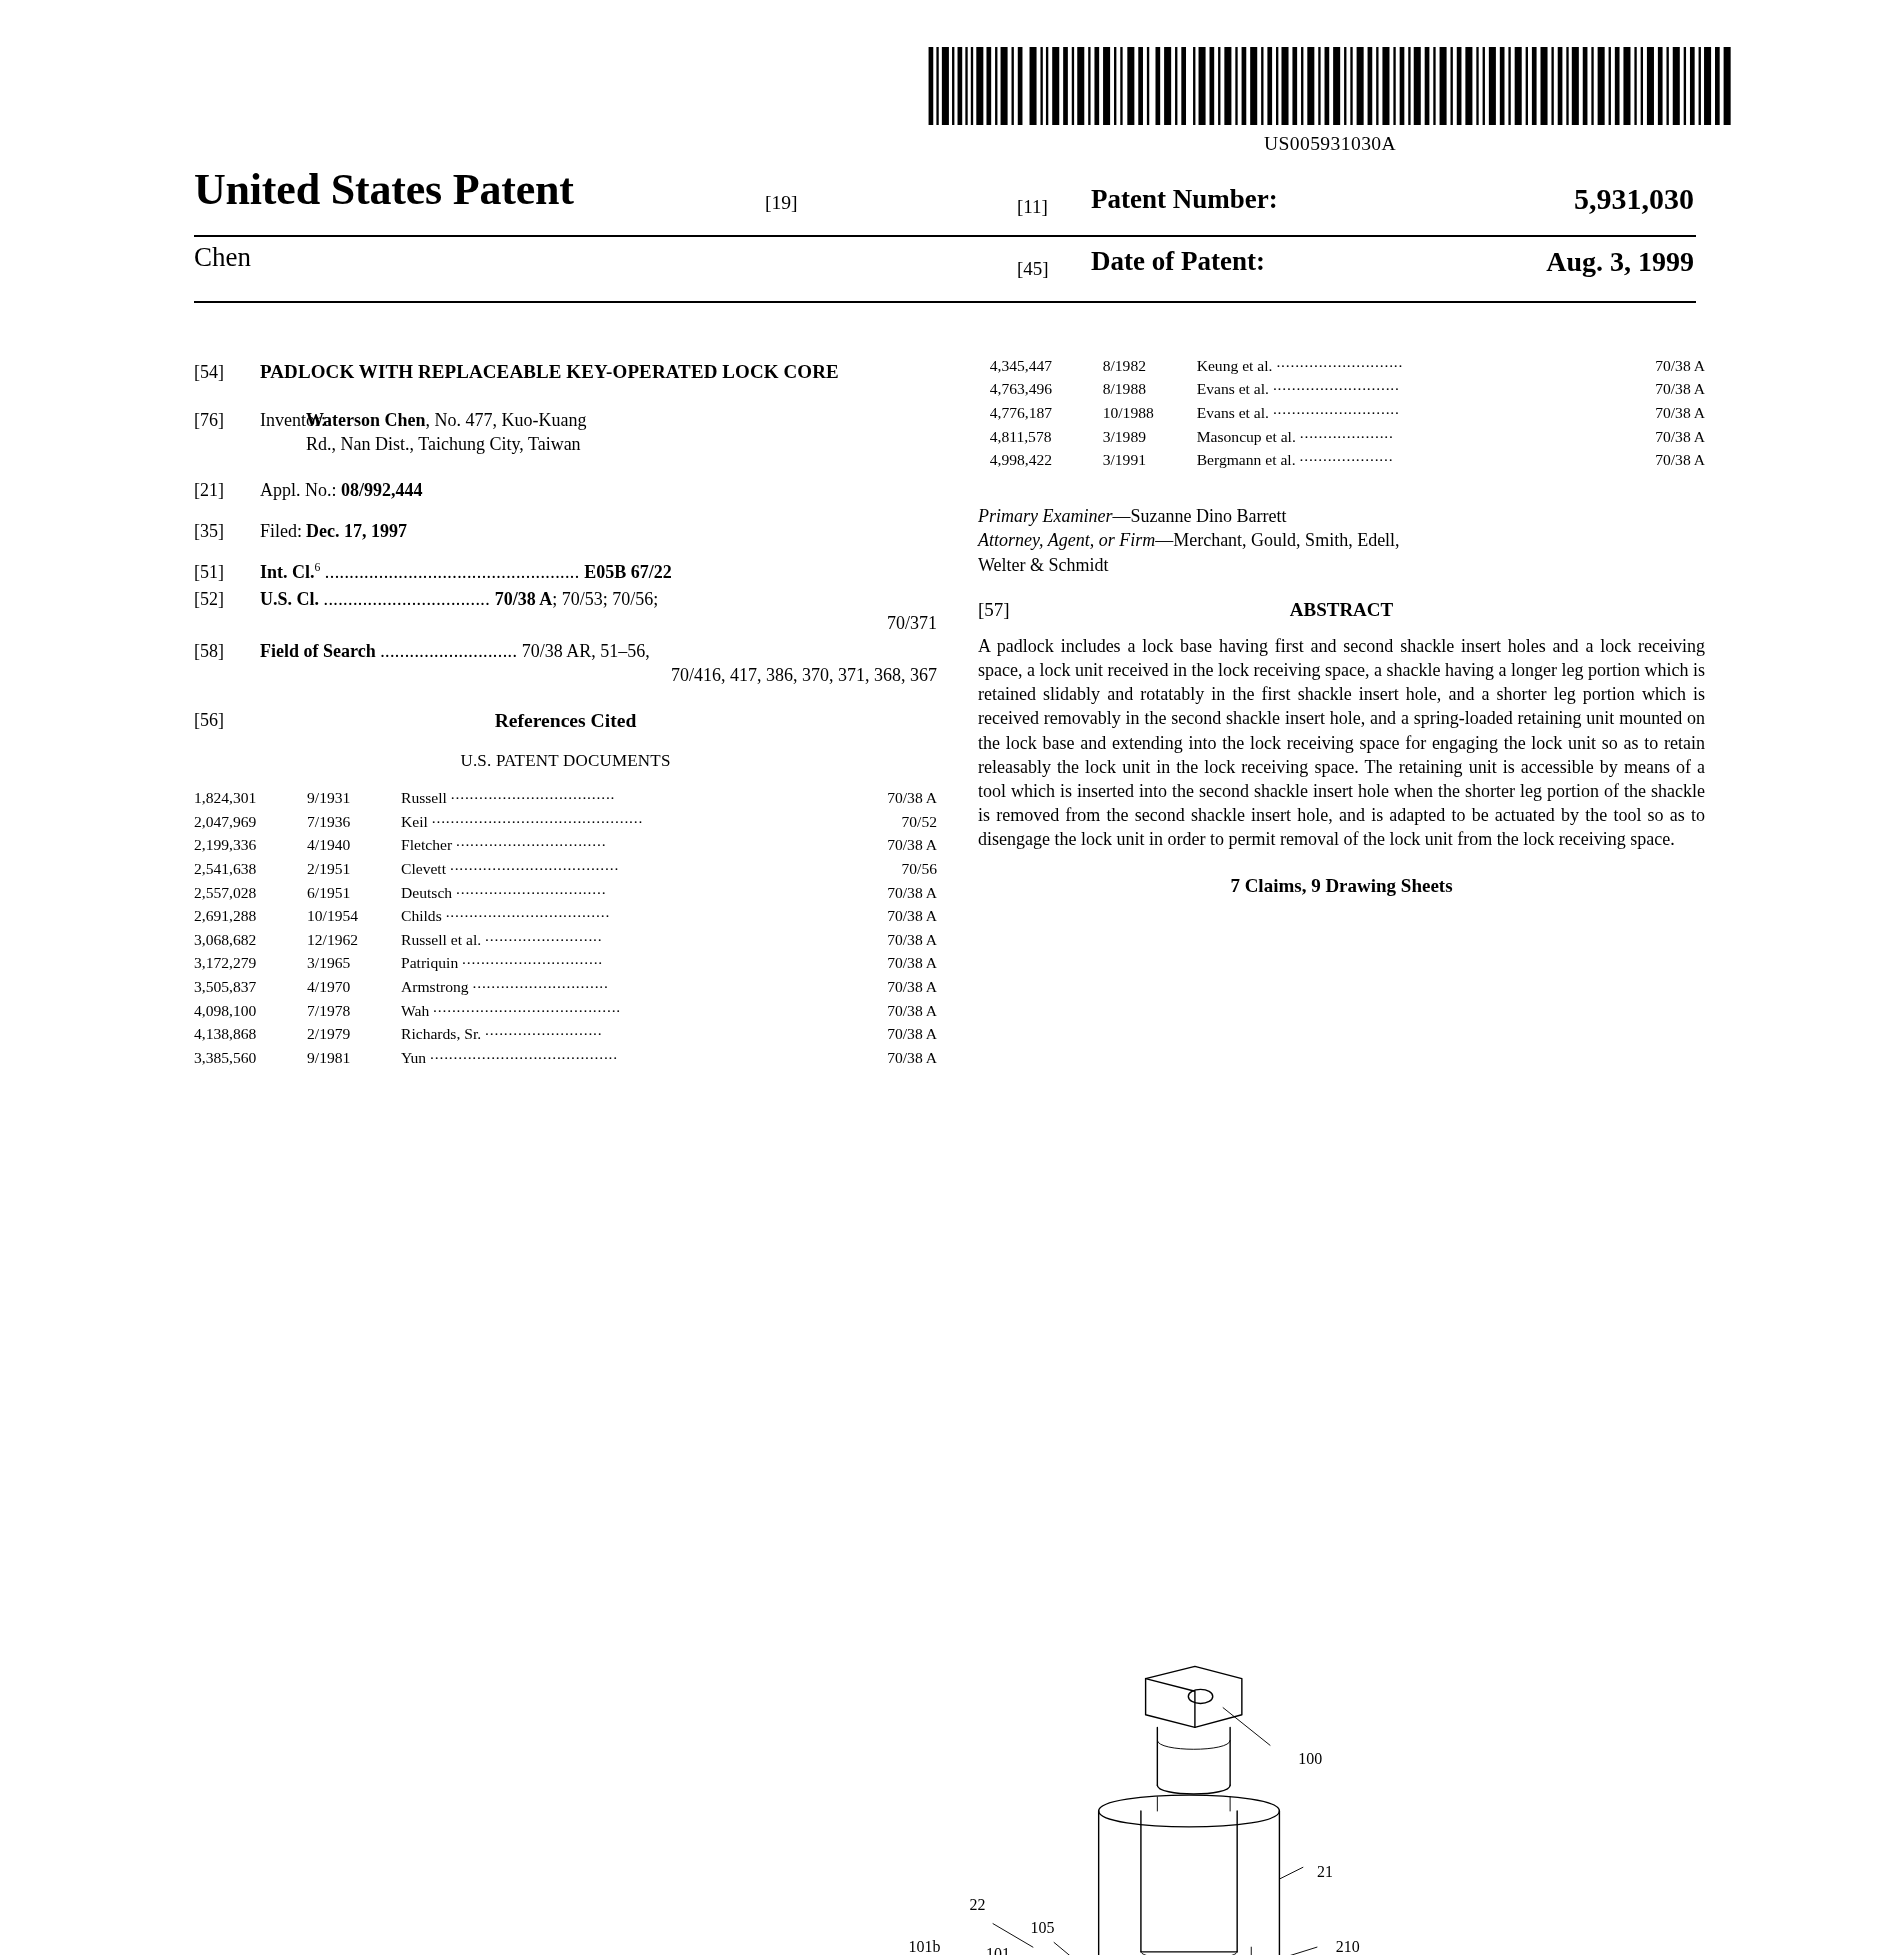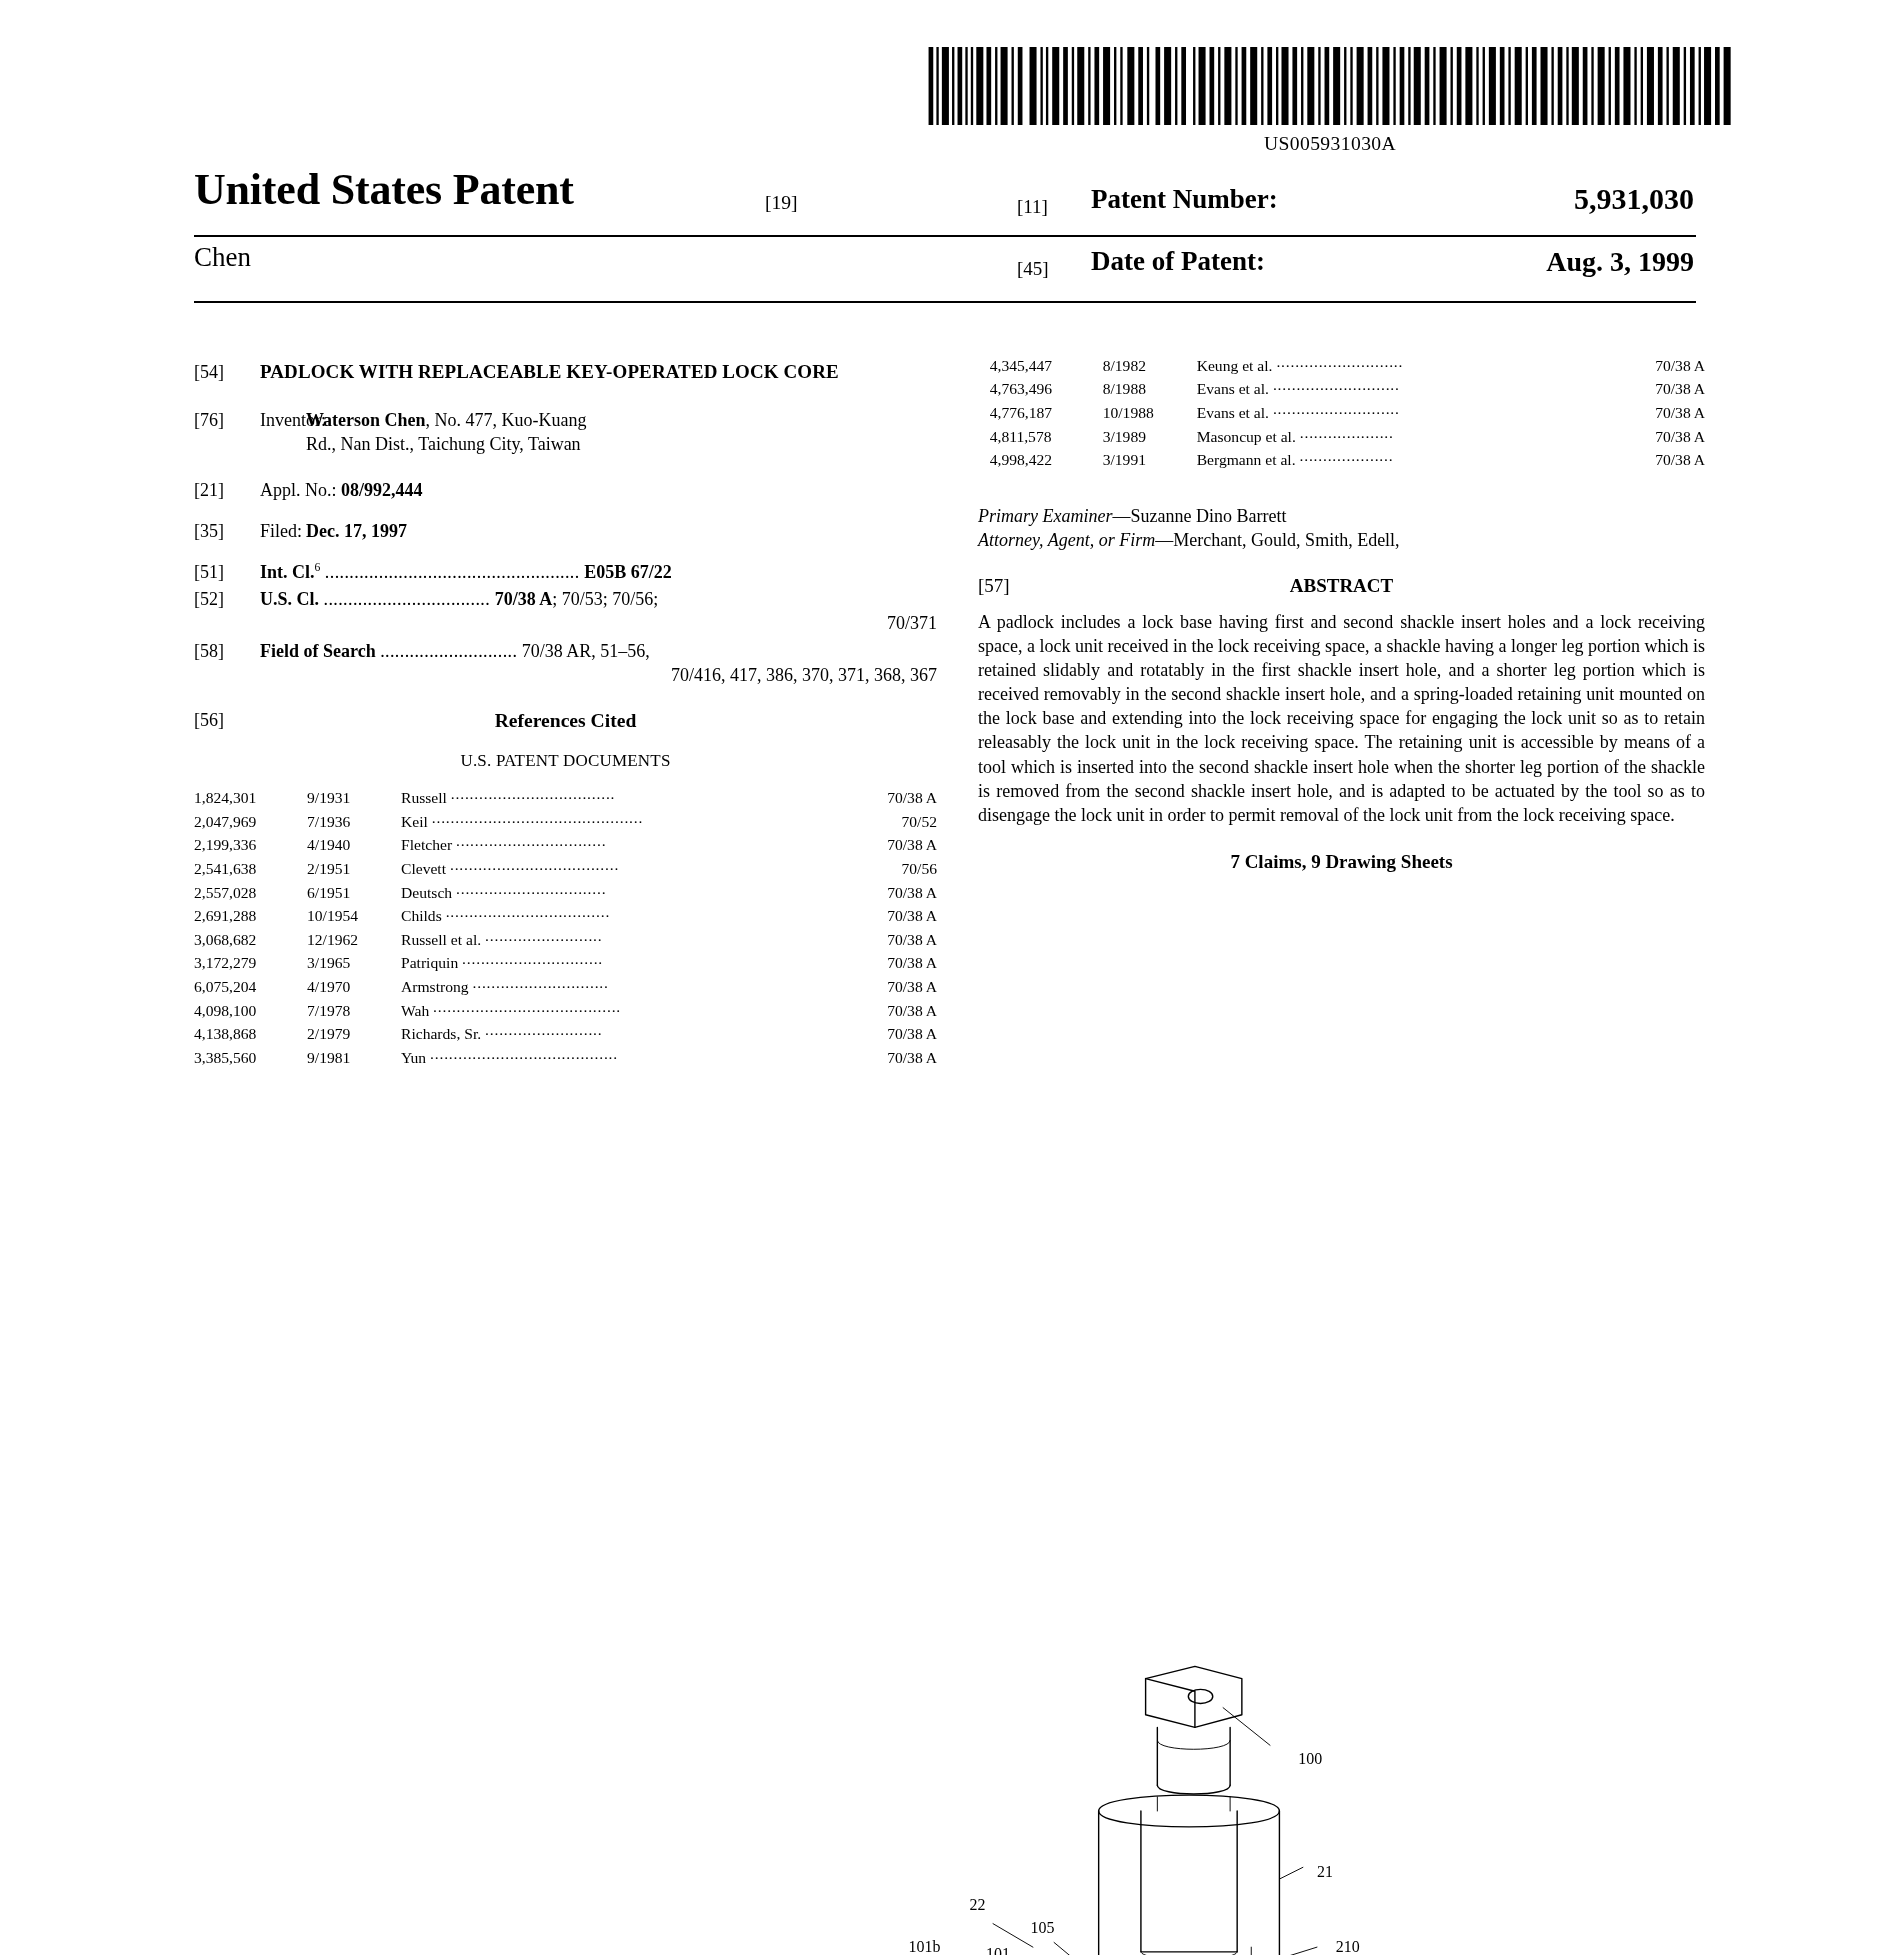--- a/index.html
+++ b/index.html
@@ -504,21 +504,21 @@
           <td class="rname"><span>Russell et al.</span> <span class="dots">.........................</span></td>
           <td class="rclass">70/38 A</td>
         </tr>
         <tr>
           <td class="rnum">3,172,279</td>
           <td class="rdate">3/1965</td>
           <td class="rname"><span>Patriquin</span> <span class="dots">..............................</span></td>
           <td class="rclass">70/38 A</td>
         </tr>
         <tr>
-          <td class="rnum">6,075,204</td>
+          <td class="rnum">3,505,837</td>
           <td class="rdate">4/1970</td>
           <td class="rname"><span>Armstrong</span> <span class="dots">.............................</span></td>
           <td class="rclass">70/38 A</td>
         </tr>
         <tr>
           <td class="rnum">4,098,100</td>
           <td class="rdate">7/1978</td>
           <td class="rname"><span>Wah</span> <span class="dots">........................................</span></td>
           <td class="rclass">70/38 A</td>
         </tr>
@@ -570,20 +570,21 @@
           <td class="rdate">3/1991</td>
           <td class="rname"><span>Bergmann et al.</span> <span class="dots">....................</span></td>
           <td class="rclass">70/38 A</td>
         </tr>
       </tbody>
     </table>
 
     <div class="examiner">
       <div><span class="i">Primary Examiner</span><span>—Suzanne Dino Barrett</span></div>
       <div><span class="i">Attorney, Agent, or Firm</span><span>—Merchant, Gould, Smith, Edell,</span></div>
+      <div>Welter &amp; Schmidt</div>
     </div>
 
     <div class="abstract-head">
       <span class="tag57">[57]</span>
       <span>ABSTRACT</span>
     </div>
 
     <div class="abstract-body">A padlock includes a lock base having first and second shackle insert holes and a lock receiving space, a lock unit received in the lock receiving space, a shackle having a longer leg portion which is retained slidably and rotatably in the first shackle insert hole, and a shorter leg portion which is received removably in the second shackle insert hole, and a spring-loaded retaining unit mounted on the lock base and extending into the lock receiving space for engaging the lock unit so as to retain releasably the lock unit in the lock receiving space. The retaining unit is accessible by means of a tool which is inserted into the second shackle insert hole when the shorter leg portion of the shackle is removed from the second shackle insert hole, and is adapted to be actuated by the tool so as to disengage the lock unit in order to permit removal of the lock unit from the lock receiving space.</div>
 
     <div class="claims-line">7 Claims, 9 Drawing Sheets</div>

